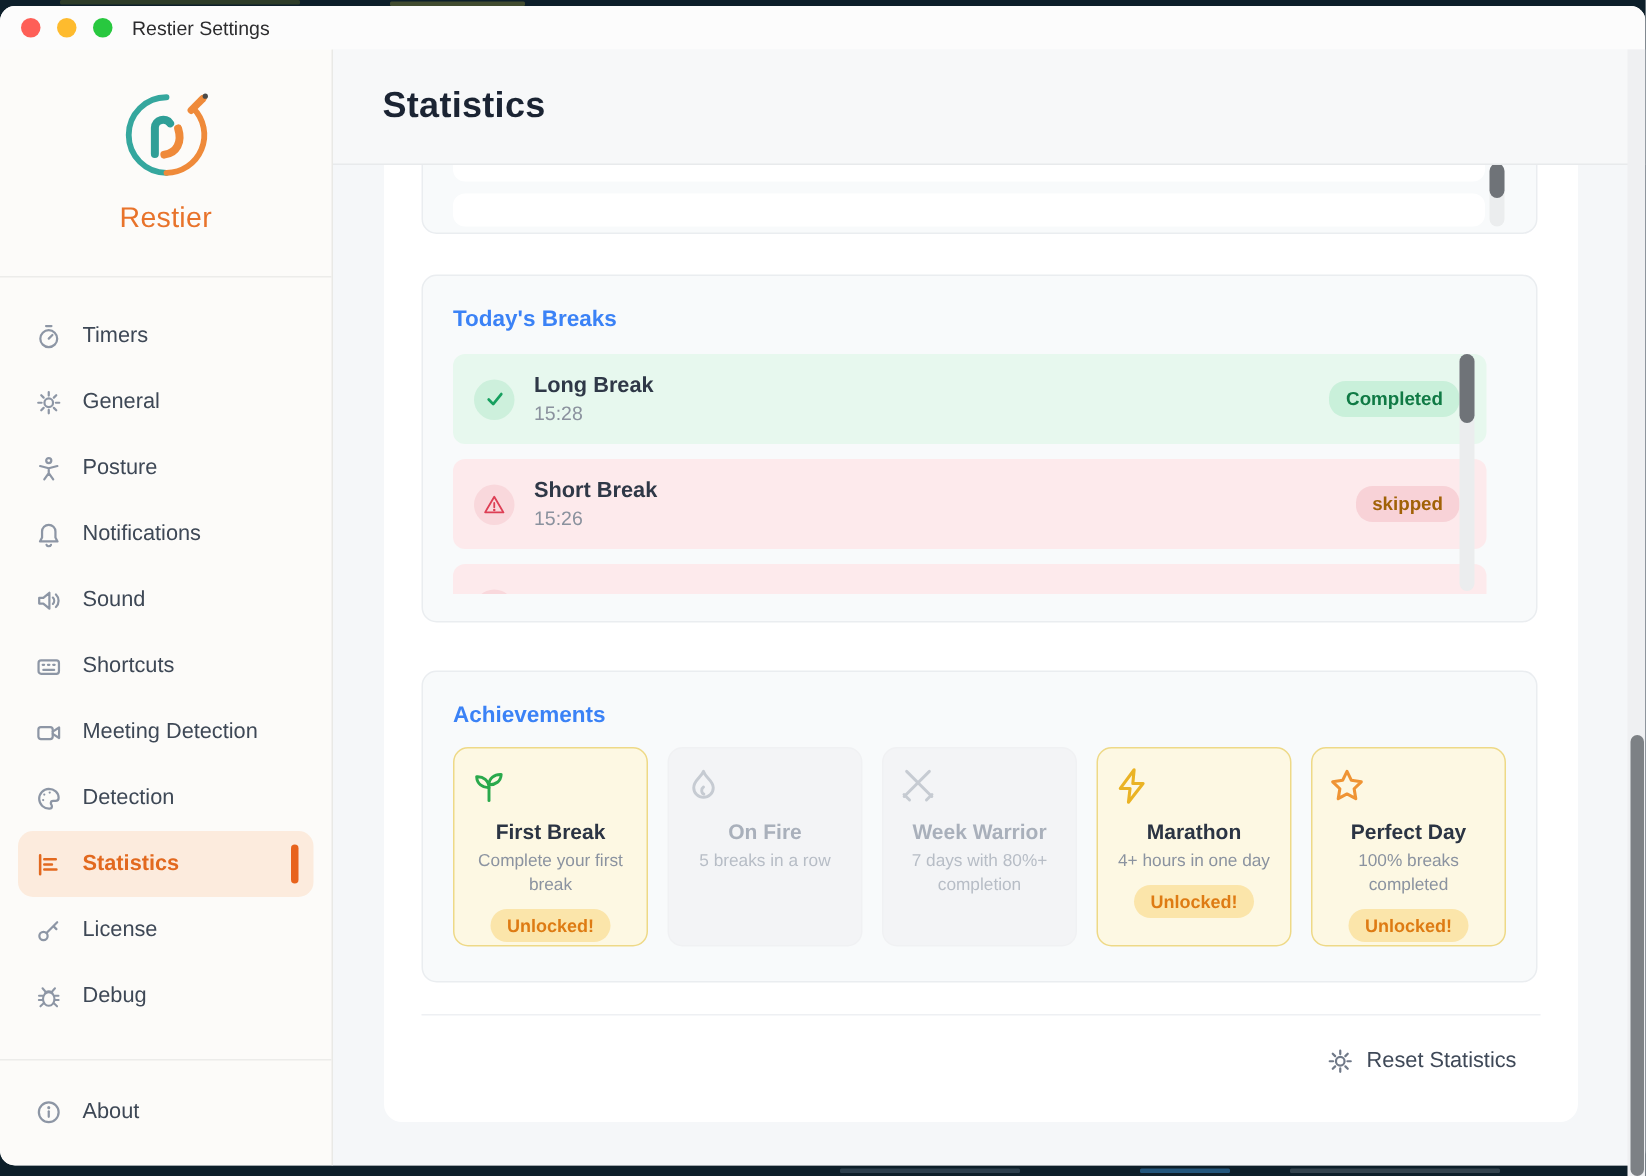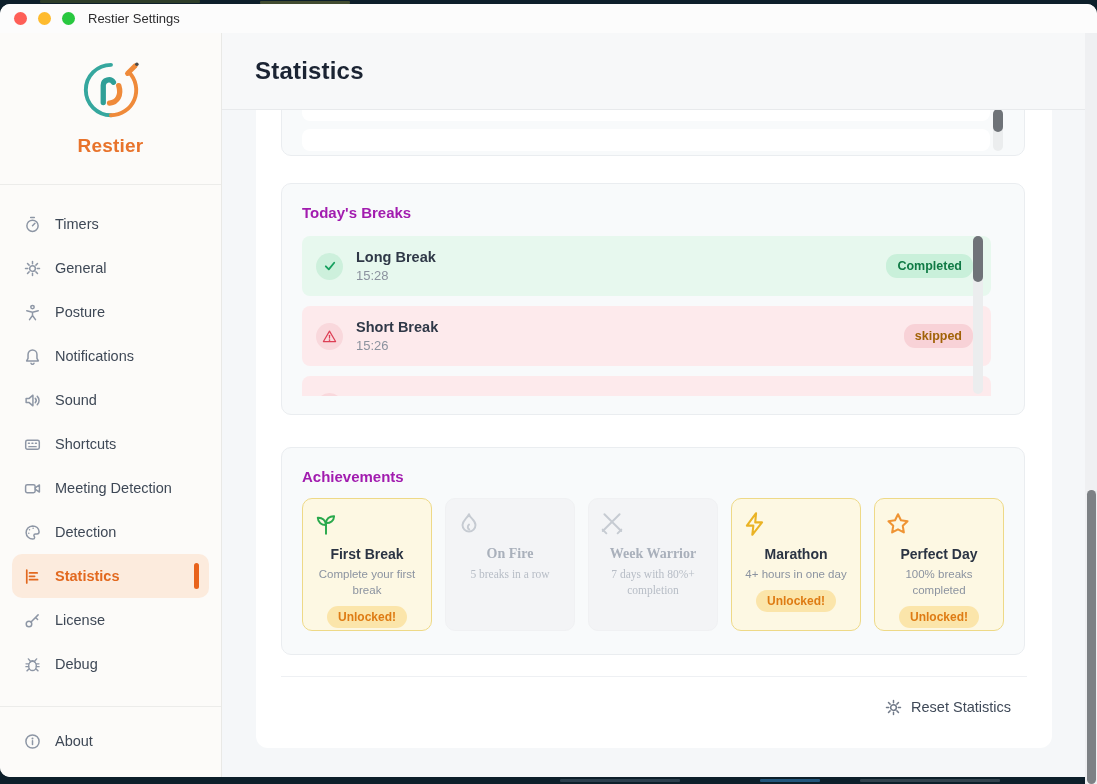--- a/index.html
+++ b/index.html
@@ -21,42 +21,42 @@
   .light.red { background:#fe5f57; }
   .light.yellow { background:#febb2e; }
   .light.green { background:#28c83f; }
   .win-title { margin-left:13px; font-size:13px; font-weight:normal; color:#2c2c2e; }
 
   
   .sidebar { position:absolute; left:0; top:29px; bottom:0; width:222px; background:#fcfbf9;
              border-right:1px solid #e9e9e6; display:flex; flex-direction:column; }
   .logo-block { height:151px; display:flex; flex-direction:column; align-items:center; }
   .logo { width:62px; height:62px; margin-top:26px; }
-  .app-name { margin-top:14px; font-size:19px; font-weight:bold; color:#e8732b; letter-spacing:.2px; }
+  .app-name { margin-top:14px; font-size:19px; font-weight:normal; color:#e8732b; letter-spacing:.2px; }
   .side-divider { border-top:1px solid #ececea; }
   .nav { flex:1; padding:17px 12px 0 12px; }
   .nav-item { position:relative; height:44px; border-radius:10px; display:flex; align-items:center;
               padding-left:12px; gap:14px; color:#3e4856; font-size:14.5px; cursor:default; }
   .nav-item .nicon { width:17px; height:17px; color:#8d96a5; display:flex; align-items:center; justify-content:center; flex:none; }
   .nav-item.active { background:#fcebdd; color:#e2691f; font-weight:bold; }
   .nav-item.active .nicon { color:#e2691f; }
   .active-bar { position:absolute; right:10px; top:9px; width:5px; height:26px; border-radius:3px; background:#e8631c; }
   .about-block { padding:12px 12px 14px 12px; }
 
   
   .main { position:absolute; left:222px; top:29px; right:0; bottom:0; background:#f5f7f9; }
   .page-header { position:absolute; left:0; top:0; right:0; height:77px; background:#f7f8f9;
                  border-bottom:1px solid #e8eaec; display:flex; align-items:center; padding-left:33px; }
   .page-title { font-size:24px; font-weight:bold; color:#1b2433; letter-spacing:.2px; }
 
   .panel { position:absolute; left:34px; top:77px; width:796px; height:638px; background:#ffffff;
            border-radius:0 0 12px 12px; overflow:hidden; }
 
   .card { position:absolute; left:25px; width:744px; background:#f8fafb; border:1px solid #eaedf0; border-radius:10px; }
-  .card-title { font-size:15px; font-weight:bold; color:#a21caf; }
+  .card-title { font-size:15px; font-weight:bold; color:#3b82f6; }
 
   
   .card.top-partial { top:-24px; height:70px; }
   .partial-row { position:absolute; left:20px; right:34px; background:#ffffff; border-radius:8px; }
   .pr-a { top:6px; height:28px; }
   .pr-b { top:42px; height:22px; }
   .mini-track { position:absolute; right:21px; top:22px; width:10px; height:42px; border-radius:5px; background:#ebedee; }
   .mini-thumb { position:absolute; left:0; top:0; width:10px; height:23px; border-radius:5px; background:#6f7378; }
 
   
@@ -76,21 +76,21 @@
   .break-row.completed .break-badge { background:#c9f0da; color:#107a45; }
   .break-row.skipped .break-badge { background:#f8d2d7; color:#a16207; }
   .list-track { position:absolute; right:21px; top:0; width:10px; height:158px; border-radius:5px; background:#ebedee; }
   .list-thumb { position:absolute; left:0; top:0; width:10px; height:46px; border-radius:5px; background:#6f7378; }
 
   
   .card.achievements { top:337px; height:208px; padding:20px; }
   .ach-grid { margin-top:13px; display:grid; grid-template-columns:repeat(5,1fr); gap:13px; }
   .ach-card { height:133px; border-radius:10px; padding:12px 10px; text-align:center; }
   .ach-card.unlocked { background:#fdf8e3; border:1px solid #eed987; }
-  .ach-card.locked { background:#f3f4f6; border:1px solid #f0f1f3;font-family:Liberation Serif, serif; }
+  .ach-card.locked { background:#f3f4f6; border:1px solid #f0f1f3; }
   .ach-icon { text-align:left; height:28px; }
   .ach-name { font-size:14px; font-weight:bold; margin-top:7px; }
   .ach-card.unlocked .ach-name { color:#2b3443; }
   .ach-card.locked .ach-name { color:#a9b0bb; }
   .ach-desc { font-size:11.5px; line-height:1.4; margin-top:4px; }
   .ach-card.unlocked .ach-desc { color:#8b93a0; }
   .ach-card.locked .ach-desc { color:#b7bdc6; }
   .ach-badge { display:inline-block; margin-top:8px; background:#fbe5aa; color:#de7b13; font-size:12px;
                font-weight:bold; padding:4px 11px; border-radius:11px; }
 

